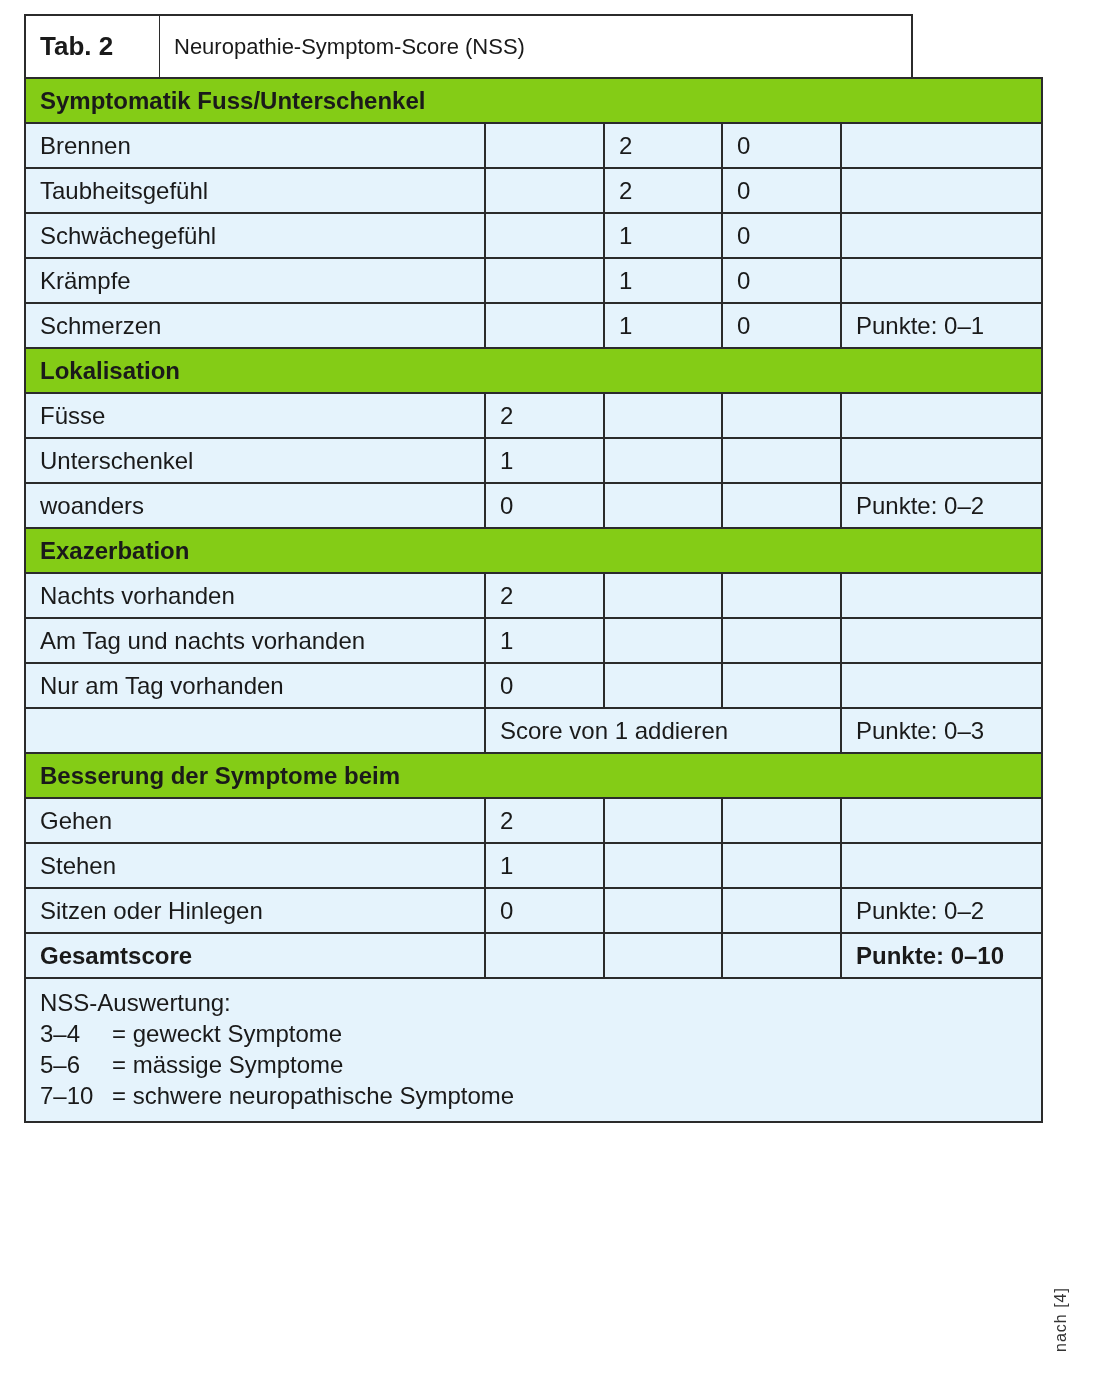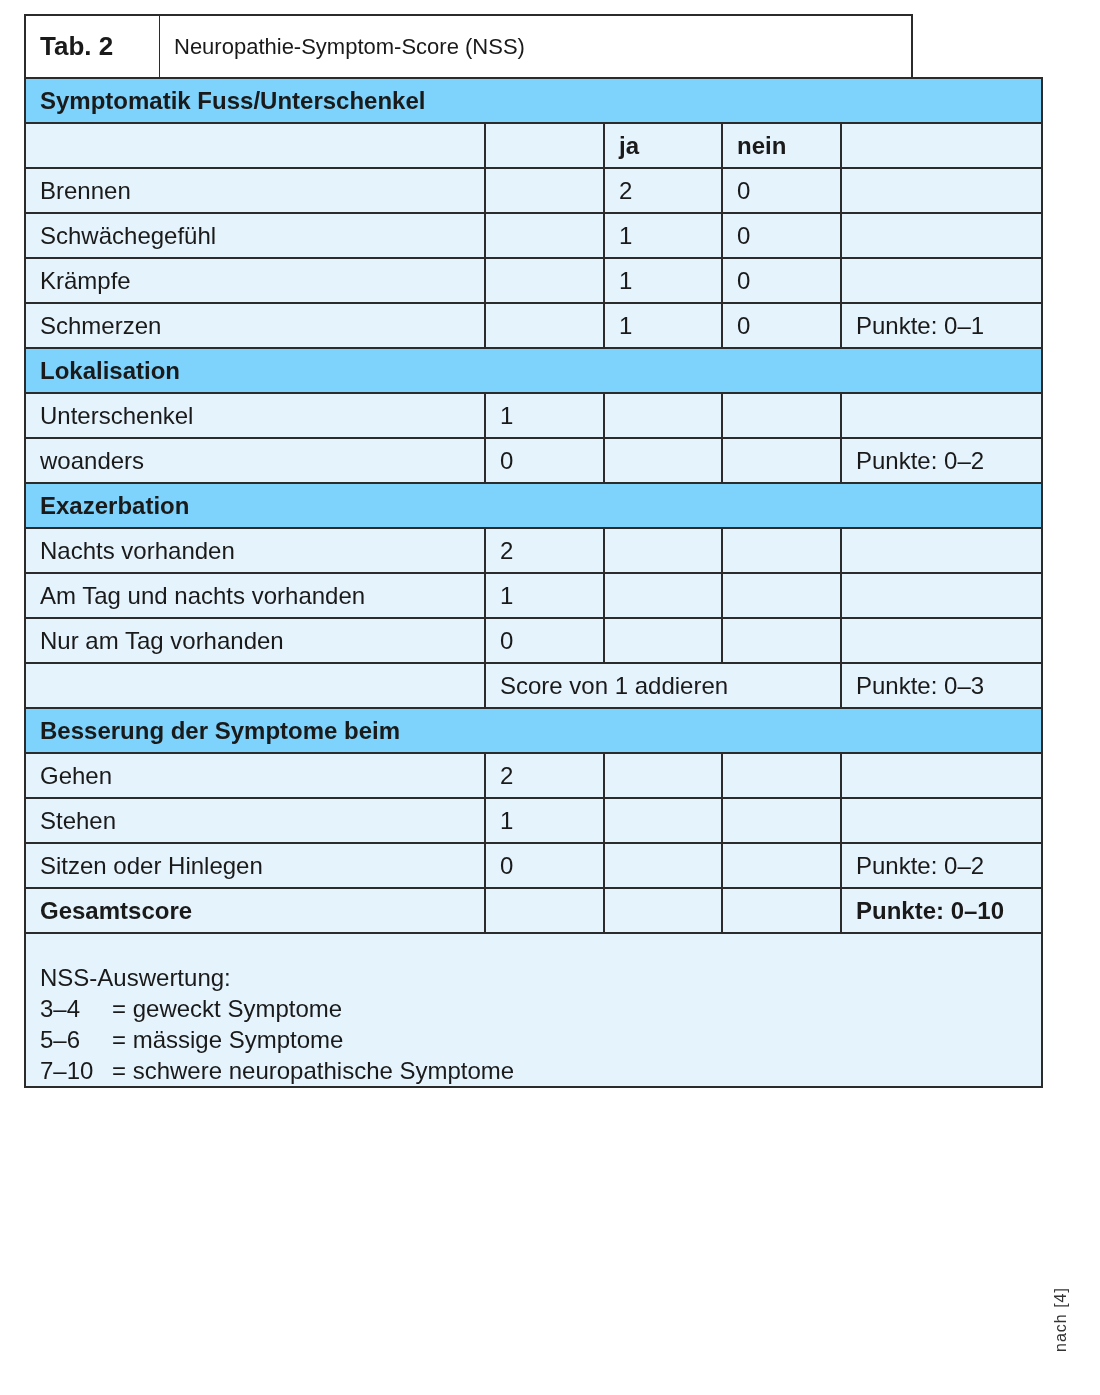--- a/index.html
+++ b/index.html
@@ -6,25 +6,25 @@
   body { width: 1100px; height: 1395px; position: relative; overflow: hidden;
          font-family: "Liberation Sans", sans-serif; color: #1a1a1a; }
   .frame { position: absolute; left: 24px; top: 14px; width: 889px; }
   .title-row { display: flex; height: 61px; border: 2px solid #2b2b2b; border-bottom: none; background: #fff; }
   .title-tab { width: 134px; border-right: 1.5px solid #2b2b2b; font-weight: bold; font-size: 26px;
                display: flex; align-items: center; padding-left: 14px; box-sizing: border-box; }
   .title-text { font-size: 22px; display: flex; align-items: center; padding-left: 14px; }
   table { border-collapse: collapse; width: 1017px; table-layout: fixed; }
   td { border: 2px solid #2b2b2b; height: 45px; padding: 0 0 0 14px; font-size: 24px;
        background: #e5f3fc; box-sizing: border-box; vertical-align: middle; white-space: nowrap; }
-  tr.section td { background: #7dd3fc; font-weight: bold; }
+  tr.section td { background: #84cc16; font-weight: bold; }
   tr.colhead td { font-weight: bold; }
   td.bold { font-weight: bold; }
   col.c1 { width: 460px; } col.c2 { width: 119px; } col.c3 { width: 118px; } col.c4 { width: 119px; } col.c5 { width: 201px; }
-  td.notes { height: 144px; vertical-align: top; padding-top: 28px; line-height: 31px; }
+  td.notes { height: 144px; vertical-align: top; padding-top: 8px; line-height: 31px; }
   .note-line { display: block; }
   .note-range { display: inline-block; width: 72px; }
   .source { position: absolute; left: 1052px; top: 1352px; transform: rotate(-90deg); transform-origin: left top;
             font-size: 16px; color: #333; white-space: nowrap; letter-spacing: 1px; }
 </style>
 </head>
 <body>
 
 <div class="frame">
   <div class="title-row">
@@ -36,29 +36,29 @@
         <col class="c1">
         <col class="c2">
         <col class="c3">
         <col class="c4">
         <col class="c5">
       </colgroup>
     <tbody id="tbody">
         <tr class="section">
           <td colspan="5">Symptomatik Fuss/Unterschenkel</td>
         </tr>
-        <tr class="colhead">
+        <tr>
+          <td>Brennen</td>
           <td></td>
-          <td></td>
-          <td>ja</td>
-          <td>nein</td>
+          <td>2</td>
+          <td>0</td>
           <td></td>
         </tr>
         <tr>
-          <td>Brennen</td>
+          <td>Taubheitsgefühl</td>
           <td></td>
           <td>2</td>
           <td>0</td>
           <td></td>
         </tr>
         <tr>
           <td>Schwächegefühl</td>
           <td></td>
           <td>1</td>
           <td>0</td>
@@ -73,20 +73,27 @@
         </tr>
         <tr>
           <td>Schmerzen</td>
           <td></td>
           <td>1</td>
           <td>0</td>
           <td>Punkte: 0–1</td>
         </tr>
         <tr class="section">
           <td colspan="5">Lokalisation</td>
+        </tr>
+        <tr>
+          <td>Füsse</td>
+          <td>2</td>
+          <td></td>
+          <td></td>
+          <td></td>
         </tr>
         <tr>
           <td>Unterschenkel</td>
           <td>1</td>
           <td></td>
           <td></td>
           <td></td>
         </tr>
         <tr>
           <td>woanders</td>

